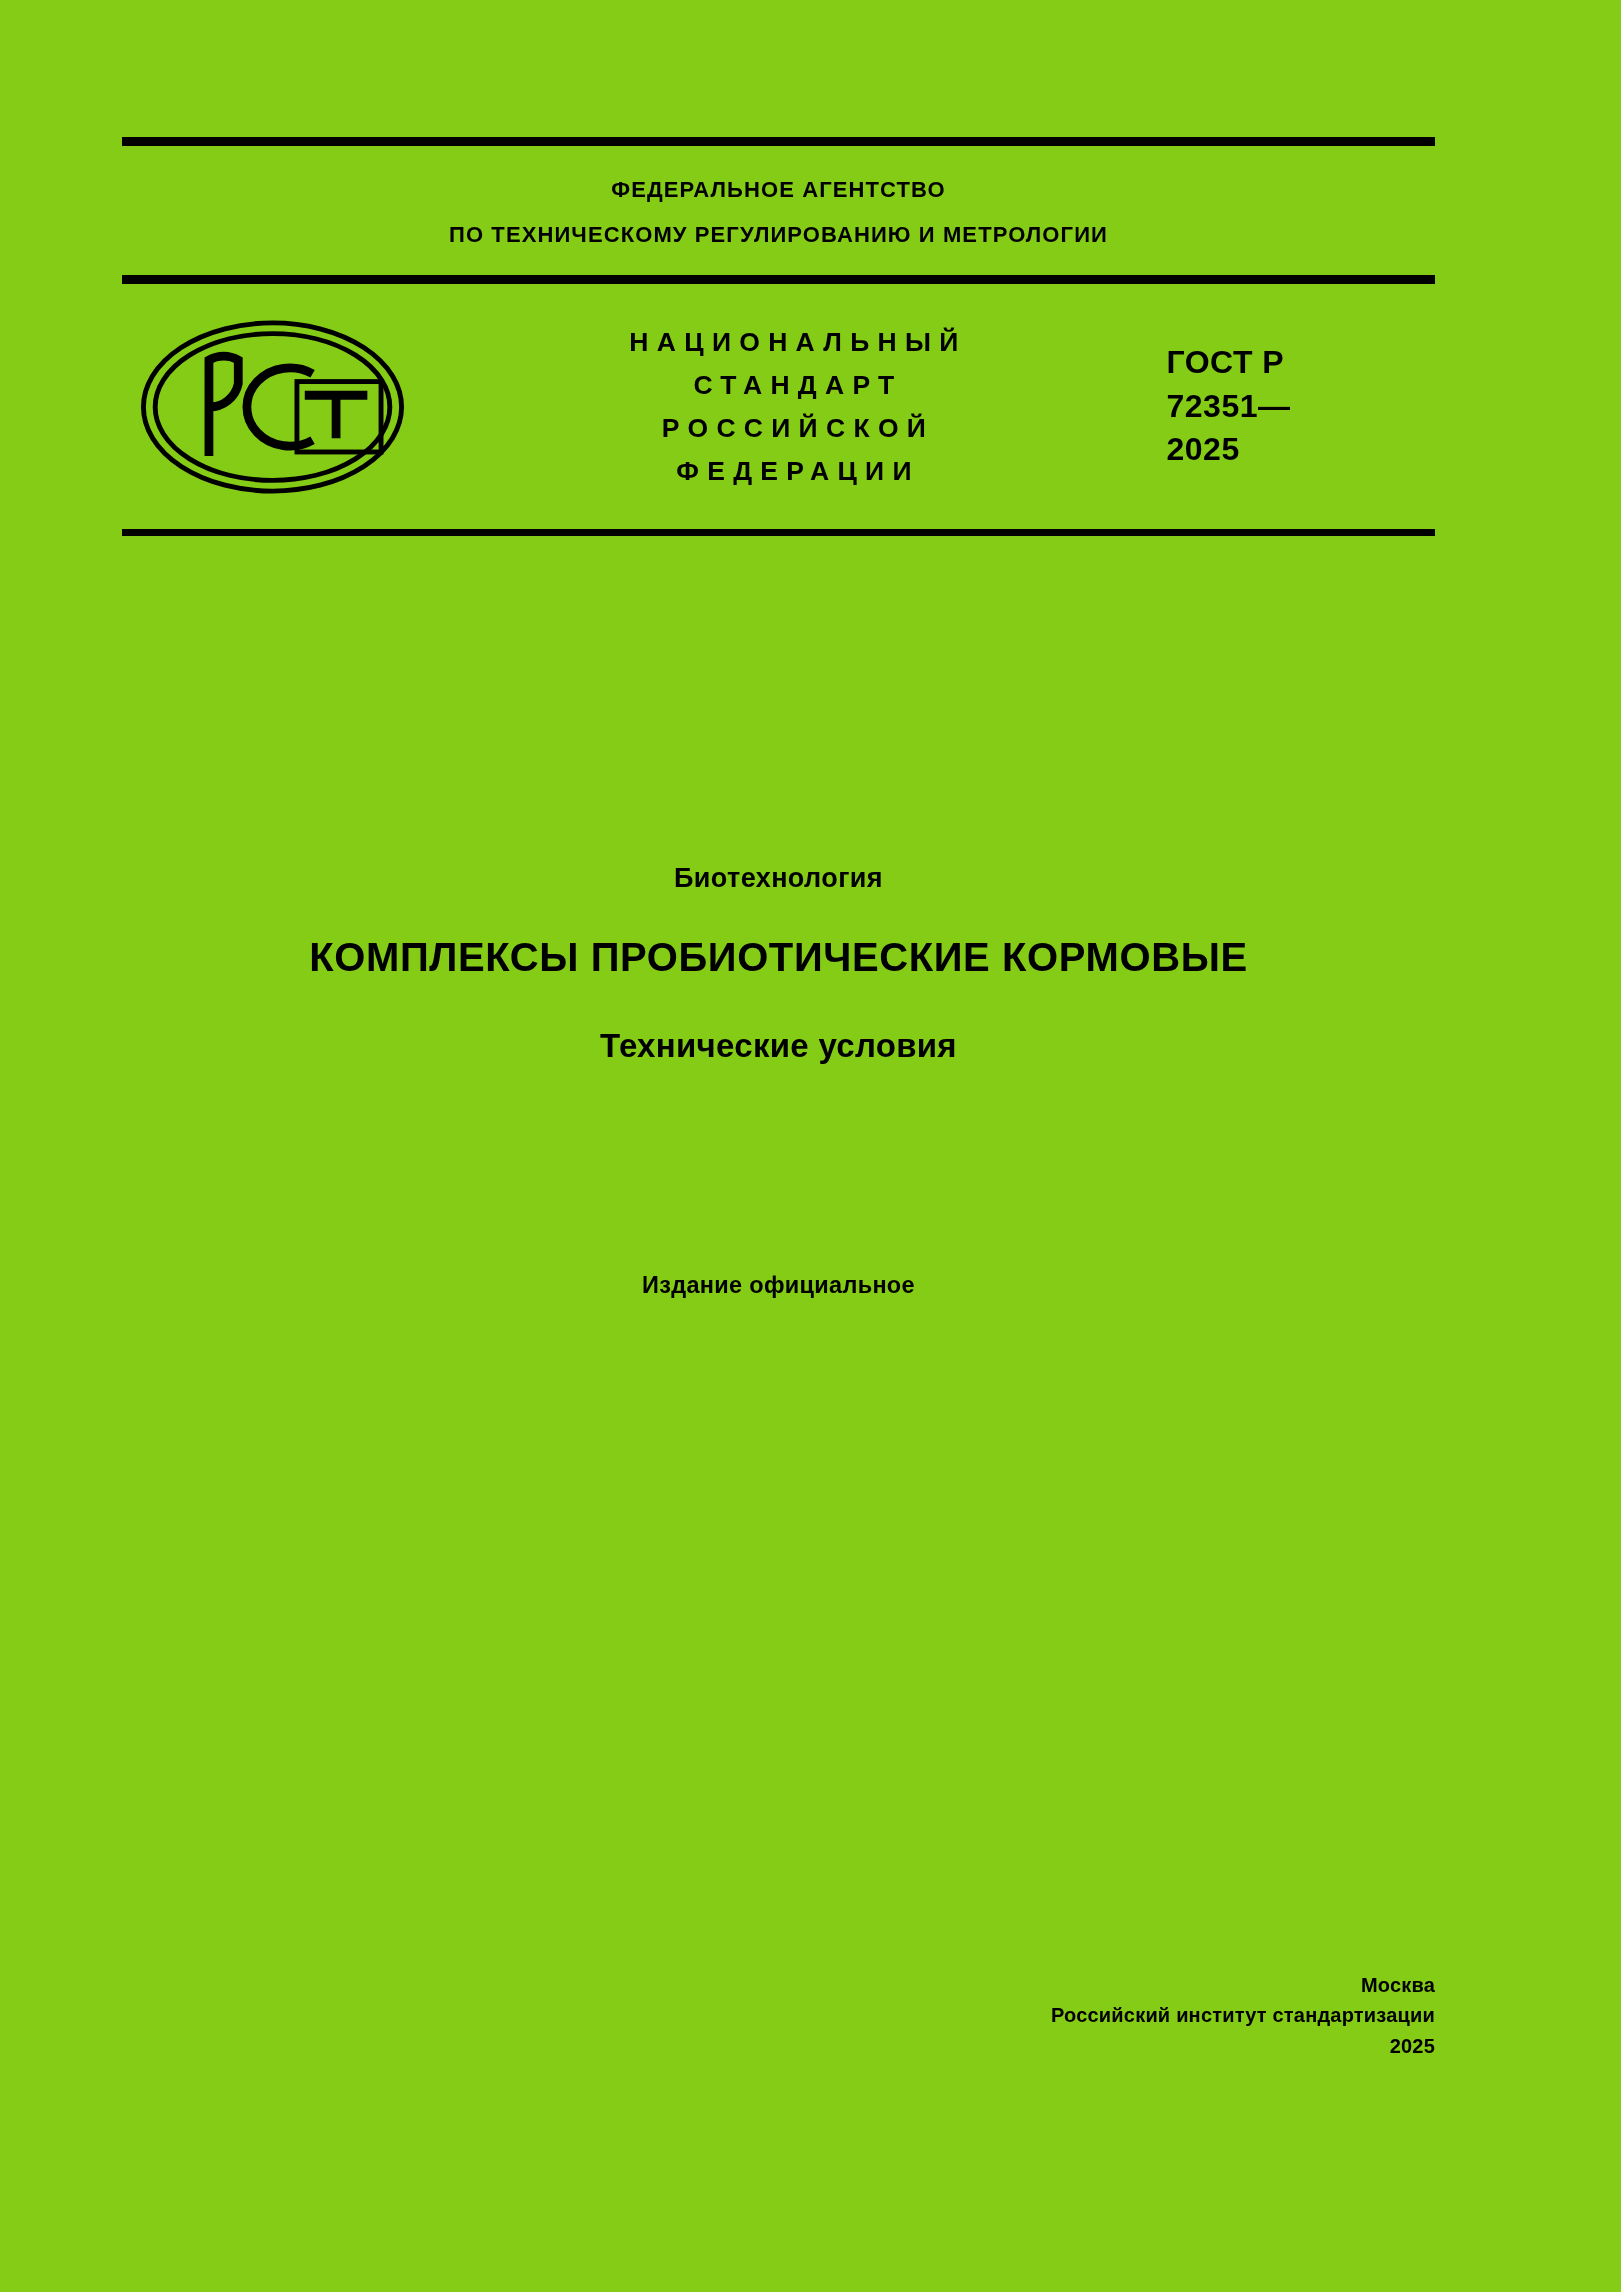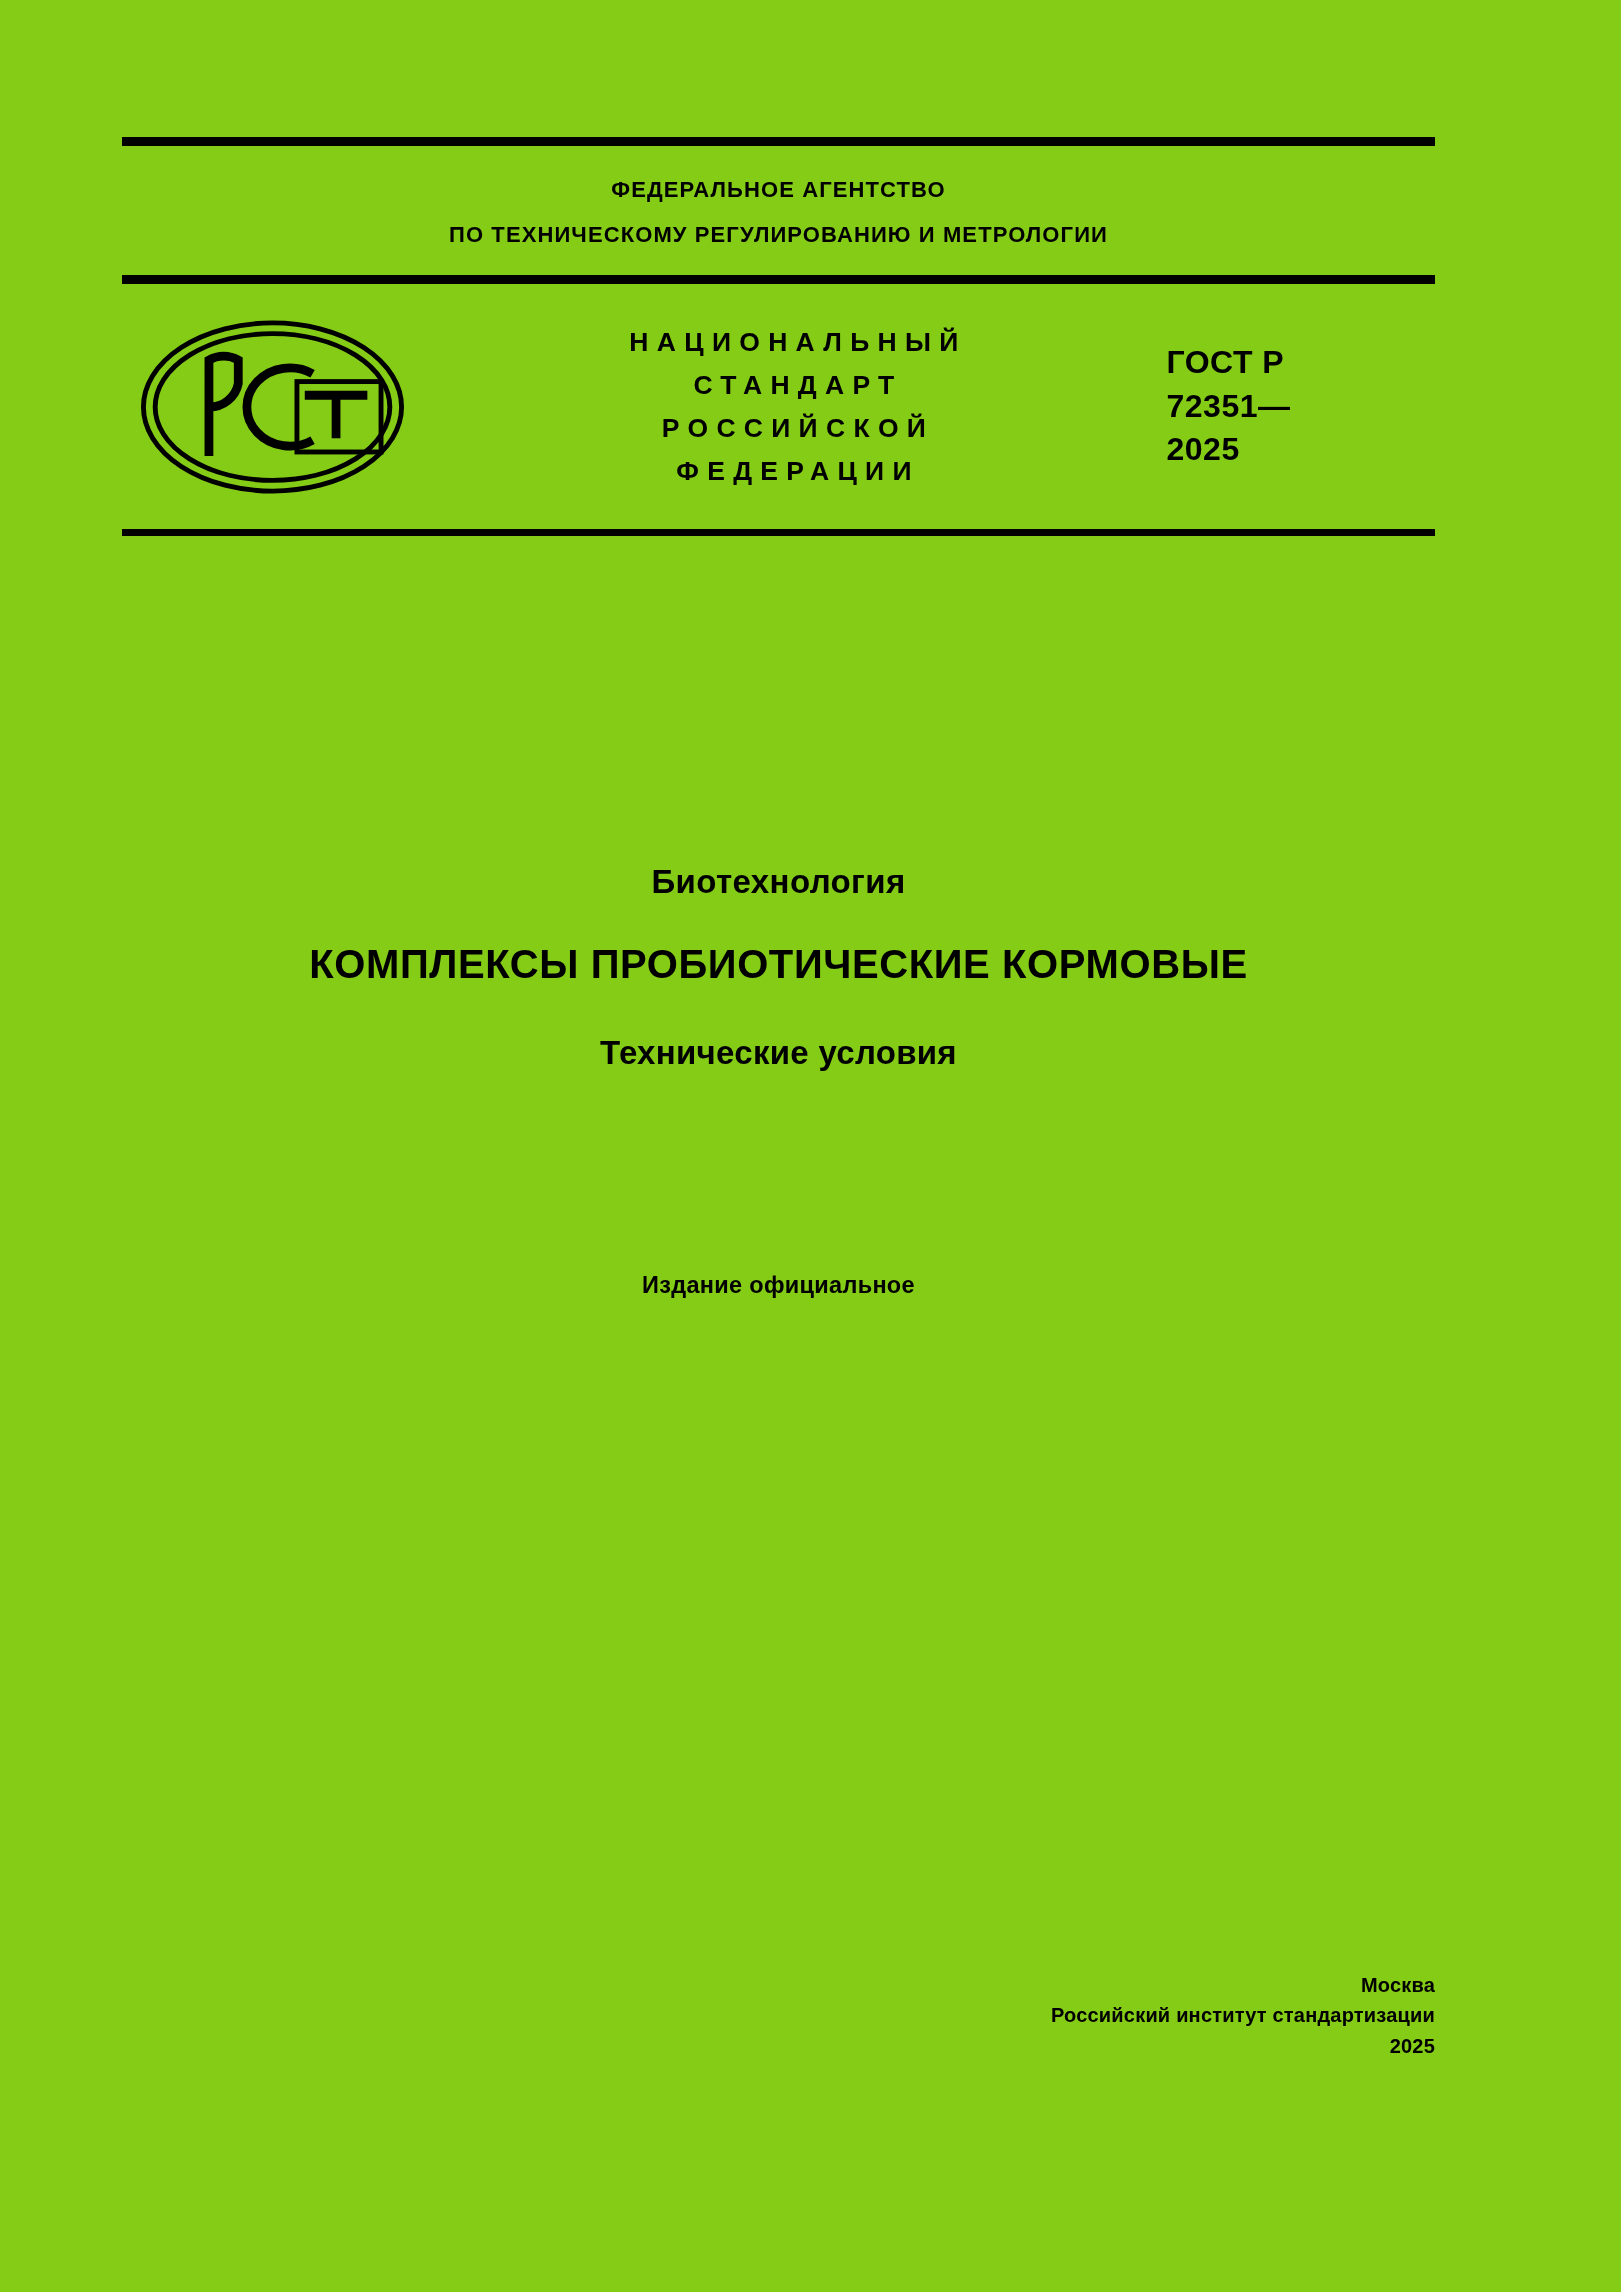--- a/index.html
+++ b/index.html
@@ -92,21 +92,21 @@
 
   
   .titles {
     position: absolute;
     left: 122px;
     top: 863px;
     width: 1313px;
     text-align: center;
   }
   .title-sub1 {
-    font-size: 33px;
+    font-size: 27px;
     font-weight: bold;
     letter-spacing: 0.4px;
   }
   .title-main {
     font-size: 40px;
     font-weight: bold;
     margin-top: 41px;
     letter-spacing: 0.6px;
   }
   .title-sub2 {

